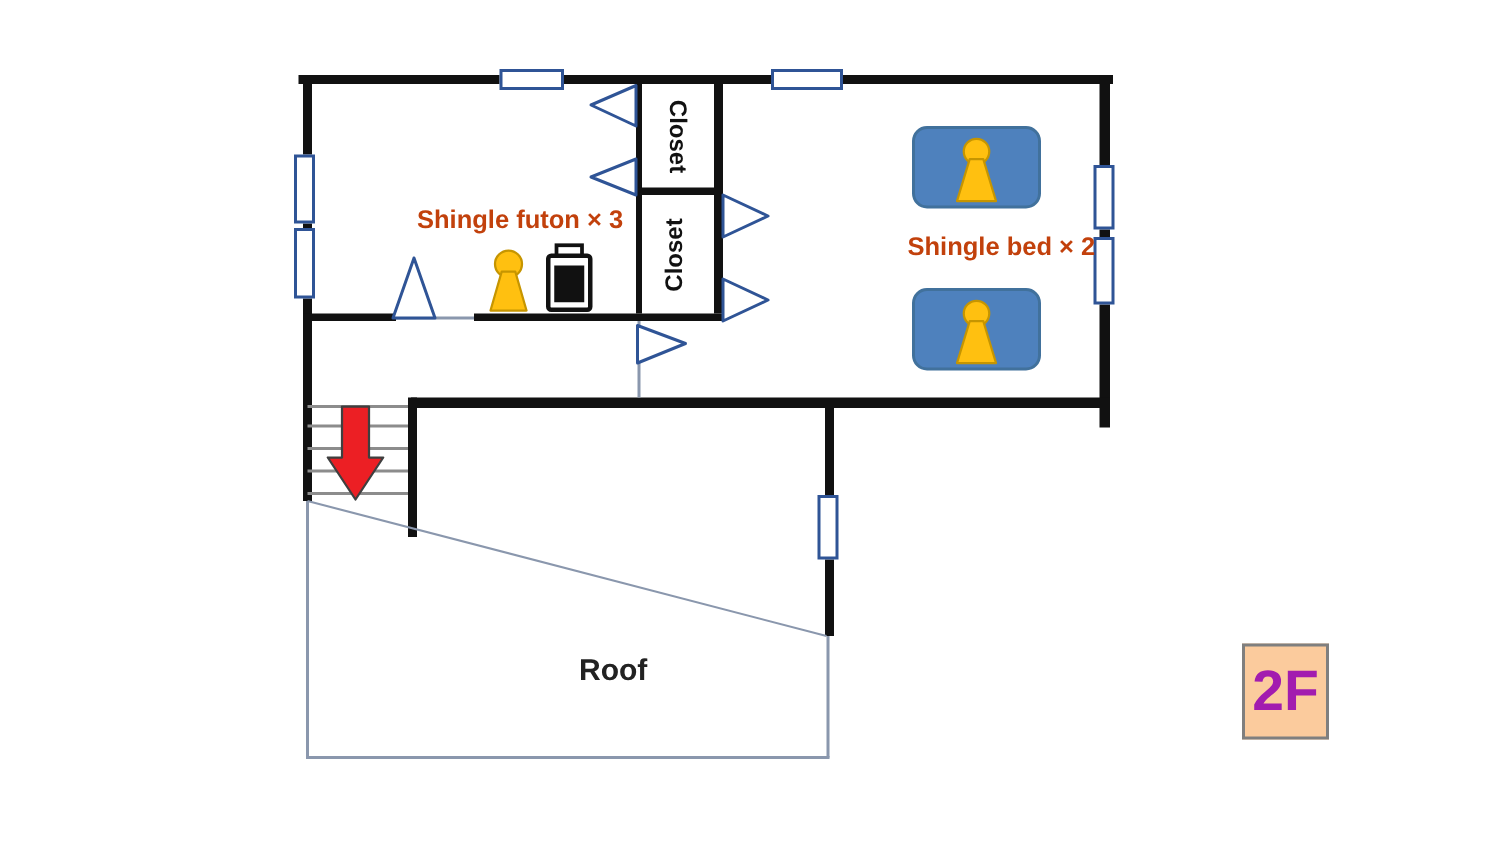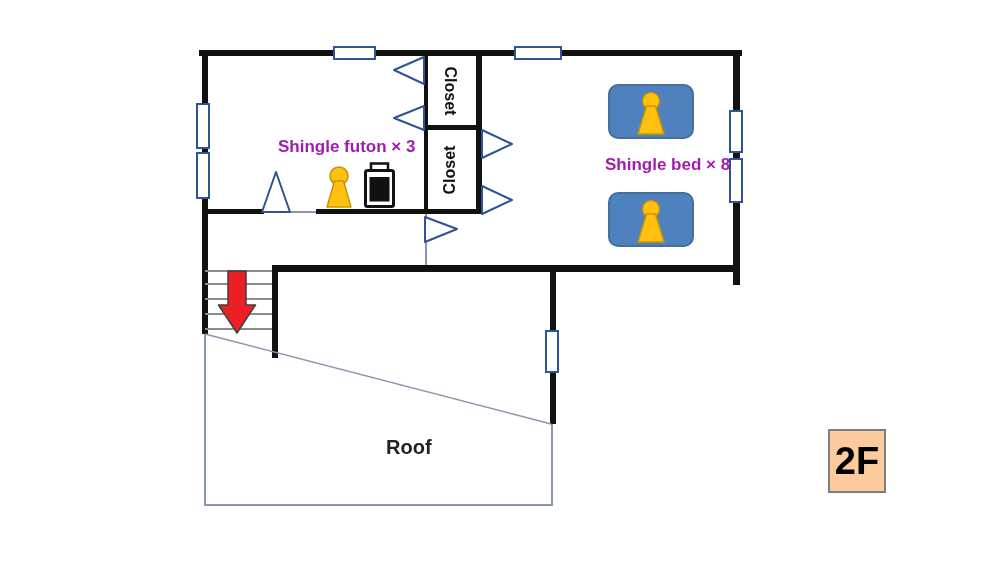--- a/index.html
+++ b/index.html
@@ -4,29 +4,29 @@
 <style>
   html,body{margin:0;padding:0;background:#ffffff;}
   .canvas{position:relative;width:1000px;height:563px;background:#ffffff;overflow:hidden;
           font-family:"Liberation Sans", sans-serif;color:#1a1a1a;}
   .wall{position:absolute;background:#111111;}
   .thin{position:absolute;background:#8a97ad;}
   .step{position:absolute;background:#8c8c8c;}
   .window{position:absolute;background:#ffffff;border:2px solid #2f5496;box-sizing:border-box;}
   .bed{position:absolute;width:86px;height:55px;background:#4e81bd;border:2px solid #41719c;
        border-radius:10px;box-sizing:border-box;}
-  .lbl{position:absolute;font-size:17px;font-weight:600;white-space:nowrap;color:#a21caf;}
+  .lbl{position:absolute;font-size:17px;font-weight:600;white-space:nowrap;color:#c2410c;}
   .roof-lbl{position:absolute;font-size:20px;font-weight:600;color:#222;}
   .closet-box{position:absolute;display:flex;align-items:center;justify-content:center;}
   .closet-box span{font-size:16px;font-weight:600;white-space:nowrap;color:#111;}
   .rot-cw span{transform:rotate(90deg);}
   .rot-ccw span{transform:rotate(-90deg);}
   .badge{position:absolute;left:828px;top:429px;width:58px;height:64px;background:#fbcb9d;
          border:2px solid #7f7f7f;box-sizing:border-box;display:flex;align-items:center;
-         justify-content:center;font-size:38px;font-weight:bold;color:#000000;}
+         justify-content:center;font-size:38px;font-weight:bold;color:#a21caf;}
   svg.overlay{position:absolute;left:0;top:0;}
 </style>
 </head>
 <body>
 
 <div class="canvas">
 
   <div class="wall" style="left:199px;top:50px;width:543px;height:6px;"></div>
   <div class="wall" style="left:202px;top:50px;width:6px;height:284px;"></div>
   <div class="wall" style="left:733px;top:50px;width:7px;height:235px;"></div>
@@ -55,21 +55,21 @@
   <div class="window" style="left:333px;top:46px;width:43px;height:14px;"></div>
   <div class="window" style="left:514px;top:46px;width:48px;height:14px;"></div>
   <div class="window" style="left:729px;top:110px;width:14px;height:43px;"></div>
   <div class="window" style="left:729px;top:158px;width:14px;height:45px;"></div>
   <div class="window" style="left:545px;top:330px;width:14px;height:43px;"></div>
 
   <div class="bed" style="left:608px;top:84px;"></div>
   <div class="bed" style="left:608px;top:192px;"></div>
 
   <div class="lbl" style="left:278px;top:137px;">Shingle futon × 3</div>
-  <div class="lbl" style="left:605px;top:155px;">Shingle bed × 8</div>
+  <div class="lbl" style="left:605px;top:155px;">Shingle bed × 2</div>
   <div class="closet-box rot-cw" style="left:424px;top:56px;width:52px;height:69px;">
     <span>Closet</span>
   </div>
   <div class="closet-box rot-ccw" style="left:424px;top:130px;width:52px;height:79px;">
     <span>Closet</span>
   </div>
   <div class="roof-lbl" style="left:338px;top:436px;margin-left:48px;">Roof</div>
   <div class="badge">2F</div>
 
   <svg class="overlay" width="1000" height="563" viewBox="0 0 1000 563">

